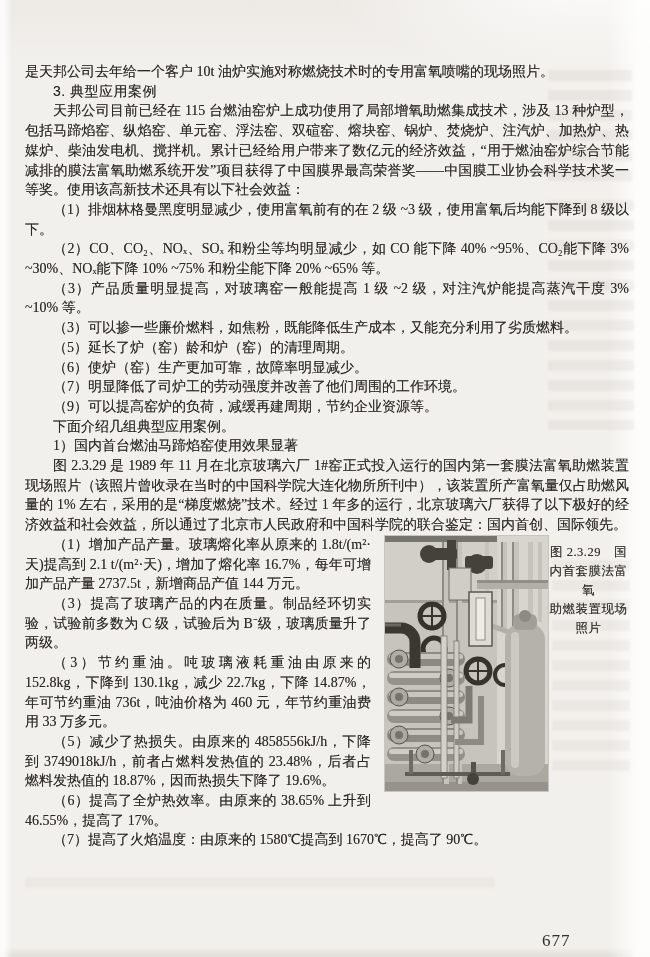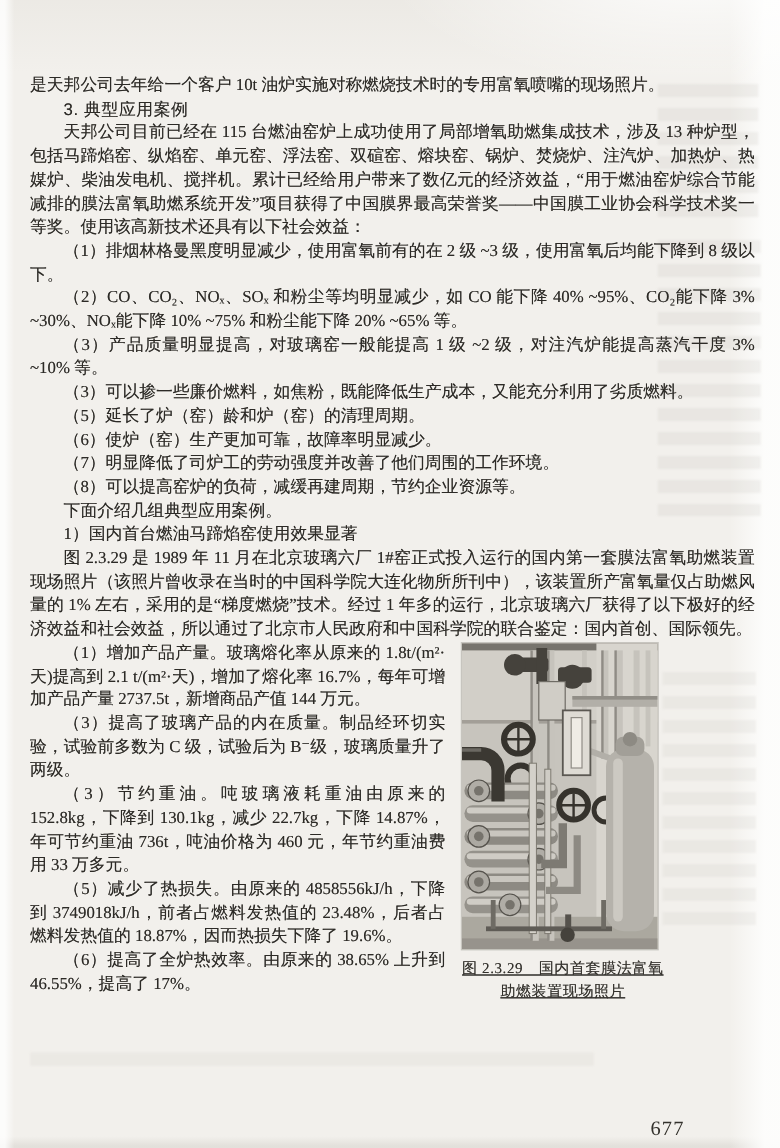--- a/index.html
+++ b/index.html
@@ -18,29 +18,29 @@
       linear-gradient(90deg, rgba(255,255,255,.8) 0 4px, rgba(255,255,255,0) 12px),
       linear-gradient(270deg, rgba(253,253,252,.95) 0 13px, rgba(253,253,252,0) 42px),
       linear-gradient(0deg, rgba(208,205,198,.45) 0 2px, rgba(208,205,198,0) 10px),
       linear-gradient(180deg, rgba(222,219,212,.30), rgba(222,219,212,0) 60px);
   }
   .content{
     position:absolute;left:25px;top:62px;width:604px;
     font-size:14px;line-height:19.7px;text-align:justify;
     text-shadow:0 0 .5px rgba(44,42,38,.55);
   }
-  .content p{margin:0;text-indent:2em;}
+  .content p{margin:0;text-indent:2em;font-family:Liberation Serif, serif;}
   .content p.flush{text-indent:0;}
   .content p.heading{
     font-family:"Liberation Sans","DejaVu Sans",sans-serif;
     font-weight:normal;letter-spacing:.5px;
   }
   figure{
     float:right;width:246px;margin:1px 0 36px 12px;
-    display:flex;flex-direction:column;align-items:flex-start;text-decoration:underline;
+    display:flex;flex-direction:row;align-items:flex-start;
   }
   .photo-frame{
     width:163px;height:255px;margin-left:2px;
     box-shadow:0 0 0 1px rgba(120,117,110,.35);
     background:#c7c4bd;
   }
   figcaption{
     width:172px;margin-left:0;margin-top:7px;
     font-size:12.5px;line-height:19px;text-align:center;
     color:#33312c;letter-spacing:.5px;text-indent:0;
@@ -73,21 +73,21 @@
     <p class="flush">是天邦公司去年给一个客户 10t 油炉实施对称燃烧技术时的专用富氧喷嘴的现场照片。</p>
     <p class="heading">3. 典型应用案例</p>
     <p>天邦公司目前已经在 115 台燃油窑炉上成功使用了局部增氧助燃集成技术，涉及 13 种炉型，包括马蹄焰窑、纵焰窑、单元窑、浮法窑、双碹窑、熔块窑、锅炉、焚烧炉、注汽炉、加热炉、热媒炉、柴油发电机、搅拌机。累计已经给用户带来了数亿元的经济效益，“用于燃油窑炉综合节能减排的膜法富氧助燃系统开发”项目获得了中国膜界最高荣誉奖——中国膜工业协会科学技术奖一等奖。使用该高新技术还具有以下社会效益：</p>
     <p>（1）排烟林格曼黑度明显减少，使用富氧前有的在 2 级 ~3 级，使用富氧后均能下降到 8 级以下。</p>
     <p>（2）CO、CO₂、NOₓ、SOₓ 和粉尘等均明显减少，如 CO 能下降 40% ~95%、CO₂能下降 3% ~30%、NOₓ能下降 10% ~75% 和粉尘能下降 20% ~65% 等。</p>
     <p>（3）产品质量明显提高，对玻璃窑一般能提高 1 级 ~2 级，对注汽炉能提高蒸汽干度 3% ~10% 等。</p>
     <p>（3）可以掺一些廉价燃料，如焦粉，既能降低生产成本，又能充分利用了劣质燃料。</p>
     <p>（5）延长了炉（窑）龄和炉（窑）的清理周期。</p>
     <p>（6）使炉（窑）生产更加可靠，故障率明显减少。</p>
     <p>（7）明显降低了司炉工的劳动强度并改善了他们周围的工作环境。</p>
-    <p>（8）可以提高窑炉的负荷，减缓再建周期，节约企业资源等。</p>
+    <p>（9）可以提高窑炉的负荷，减缓再建周期，节约企业资源等。</p>
     <p>下面介绍几组典型应用案例。</p>
     <p>1）国内首台燃油马蹄焰窑使用效果显著</p>
     <p>图 2.3.29 是 1989 年 11 月在北京玻璃六厂 1#窑正式投入运行的国内第一套膜法富氧助燃装置现场照片（该照片曾收录在当时的中国科学院大连化物所所刊中），该装置所产富氧量仅占助燃风量的 1% 左右，采用的是“梯度燃烧”技术。经过 1 年多的运行，北京玻璃六厂获得了以下极好的经济效益和社会效益，所以通过了北京市人民政府和中国科学院的联合鉴定：国内首创、国际领先。</p>
 
     <figure>
       <div class="photo-frame">
         
         <svg width="163" height="255" viewBox="0 0 163 255" xmlns="http://www.w3.org/2000/svg">
           <rect width="163" height="255" fill="#c7c4bd"></rect>
           <rect width="163" height="66" fill="#d2cfc8"></rect>
@@ -194,16 +194,17 @@
         <div>图 2.3.29　国内首套膜法富氧</div>
         <div>助燃装置现场照片</div>
       </figcaption>
     </figure>
 
     <p>（1）增加产品产量。玻璃熔化率从原来的 1.8t/(m²·天)提高到 2.1 t/(m²·天)，增加了熔化率 16.7%，每年可增加产品产量 2737.5t，新增商品产值 144 万元。</p>
     <p>（3）提高了玻璃产品的内在质量。制品经环切实验，试验前多数为 C 级，试验后为 B⁻级，玻璃质量升了两级。</p>
     <p>（3）节约重油。吨玻璃液耗重油由原来的 152.8kg，下降到 130.1kg，减少 22.7kg，下降 14.87%，年可节约重油 736t，吨油价格为 460 元，年节约重油费用 33 万多元。</p>
     <p>（5）减少了热损失。由原来的 4858556kJ/h，下降到 3749018kJ/h，前者占燃料发热值的 23.48%，后者占燃料发热值的 18.87%，因而热损失下降了 19.6%。</p>
     <p>（6）提高了全炉热效率。由原来的 38.65% 上升到 46.55%，提高了 17%。</p>
+    <p>（7）提高了火焰温度：由原来的 1580℃提高到 1670℃，提高了 90℃。</p>
   </div>
 
   <div class="page-number">677</div>
 </div>
 
 </body></html>

